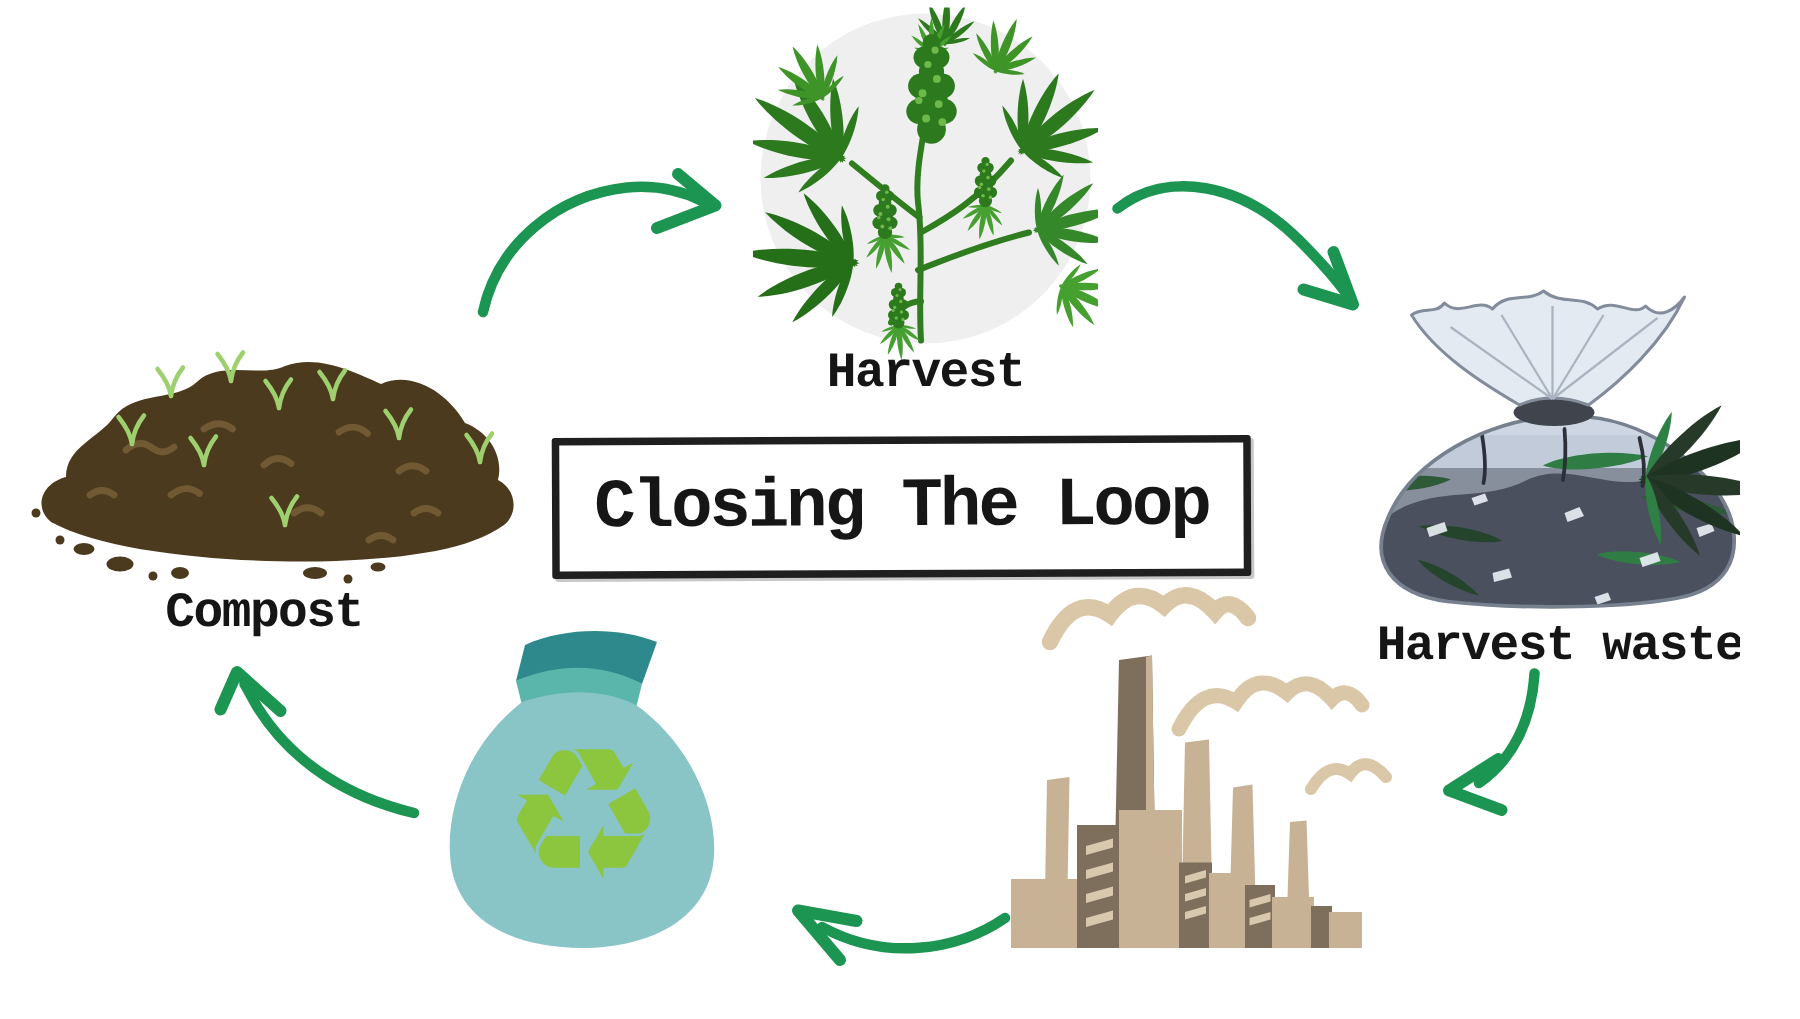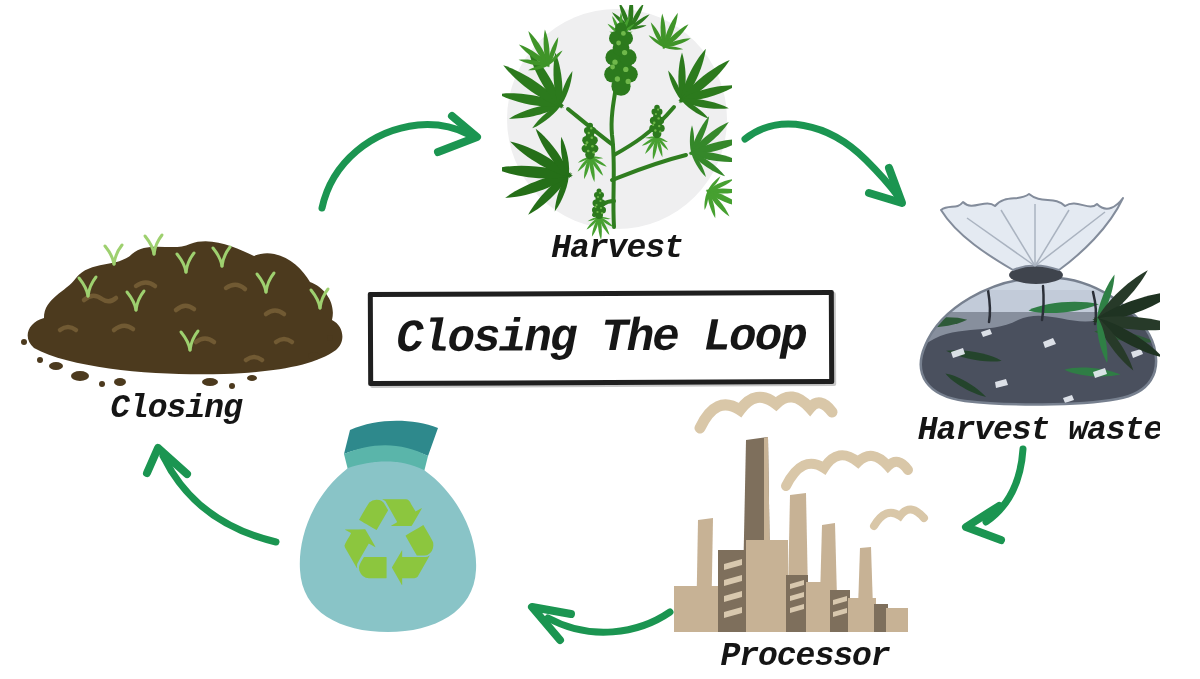--- a/index.html
+++ b/index.html
@@ -1,18 +1,18 @@
 <!DOCTYPE html>
 <html><head>
 <meta charset="utf-8">
 <style>
   html,body{margin:0;padding:0;background:#ffffff;}
   #canvas{
     position:relative;width:1160px;height:679px;overflow:hidden;
-    background:#ffffff;font-family:"Liberation Mono","DejaVu Sans Mono",monospace;font-style:italic;
+    background:#ffffff;font-family:"Liberation Mono","DejaVu Sans Mono",monospace;
   }
   .abs{position:absolute;}
   .node-label{
     position:absolute;transform:translateX(-50%);
     font-family:"Liberation Mono","DejaVu Sans Mono",monospace;
     font-weight:bold;font-size:33px;color:#151515;white-space:nowrap;
     letter-spacing:-1px;
   }
   #title-box{
     position:absolute;left:368px;top:291px;width:456px;height:84px;
@@ -221,21 +221,20 @@
         <path d="M56,192 L74,187 L74,193 L56,198 Z"></path>
       <path d="M56,208 L74,203 L74,209 L56,214 Z"></path>
         <path d="M56,224 L74,219 L74,225 L56,230 Z"></path>
       <path d="M122,196 L136,192 L136,197 L122,201 Z"></path>
         <path d="M122,208 L136,204 L136,209 L122,213 Z"></path>
       <path d="M122,220 L136,216 L136,221 L122,225 Z"></path>
       <path d="M165,212 L179,208 L179,213 L165,217 Z"></path>
         <path d="M165,224 L179,220 L179,225 L165,229 Z"></path>
     </g>
   </svg>
-  <div class="node-label" style="left:805px;top:638px">Processor</div>
 
   <svg class="abs" style="left:282px;top:420px" width="212" height="218" viewBox="0 0 212 218">
     <path d="M62,34 L68,10 C95,-2 130,-2 156,8 L146,36 C120,24 88,24 62,34 Z" fill="#2e898c"></path>
     <path d="M62,34 C90,22 120,22 146,36 L142,52 C118,38 90,40 66,50 Z" fill="#5ab5aa"></path>
     <path d="M66,48 C30,76 16,118 18,150 C20,192 58,212 106,212 C152,212 192,192 194,150 C196,116 176,74 142,50 C118,38 90,40 66,48 Z" fill="#89c4c7"></path>
   </svg>
   <div id="recycle-glyph">♻</div>
 
   <svg class="abs" style="left:14px;top:230px" width="340" height="170" viewBox="0 0 340 170">
     <path d="M20,118 C8,108 14,92 30,88 C30,68 52,62 62,48 C76,30 104,38 118,24
@@ -299,19 +298,19 @@
       <g transform="translate(122,80)">
           <path d="M0,0 C-1,-7 -5,-13 -9,-18"></path>
           <path d="M0,0 C1,-8 4,-14 8,-19"></path>
         </g>
       <g transform="translate(176,120)">
           <path d="M0,0 C-1,-7 -5,-13 -9,-18"></path>
           <path d="M0,0 C1,-8 4,-14 8,-19"></path>
         </g>
     </g>
   </svg>
-  <div class="node-label" style="left:176px;top:390px">Closing</div>
+  <div class="node-label" style="left:176px;top:390px">Compost</div>
 
   <div id="title-box">
     <span id="title-text">Closing The Loop</span>
   </div>
 
 </div>
 
 </body></html>

